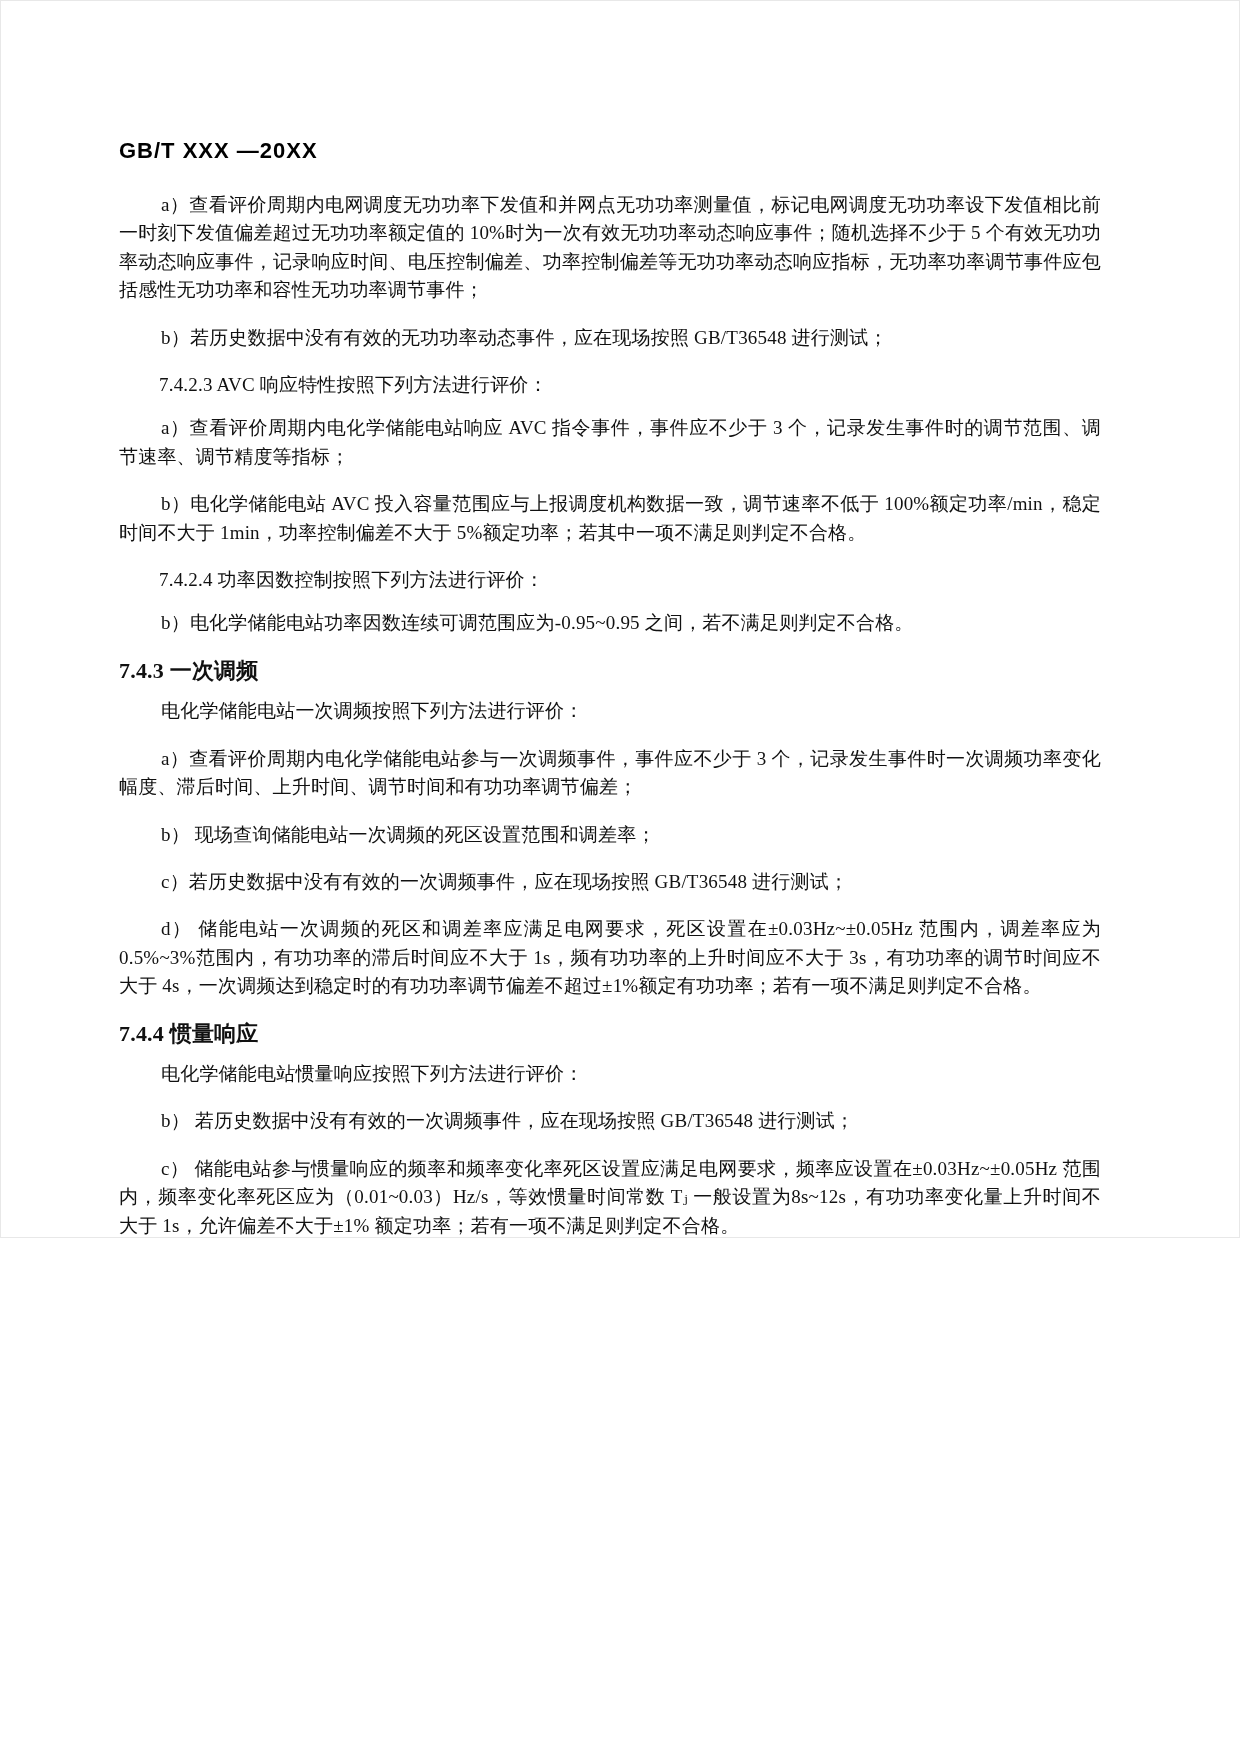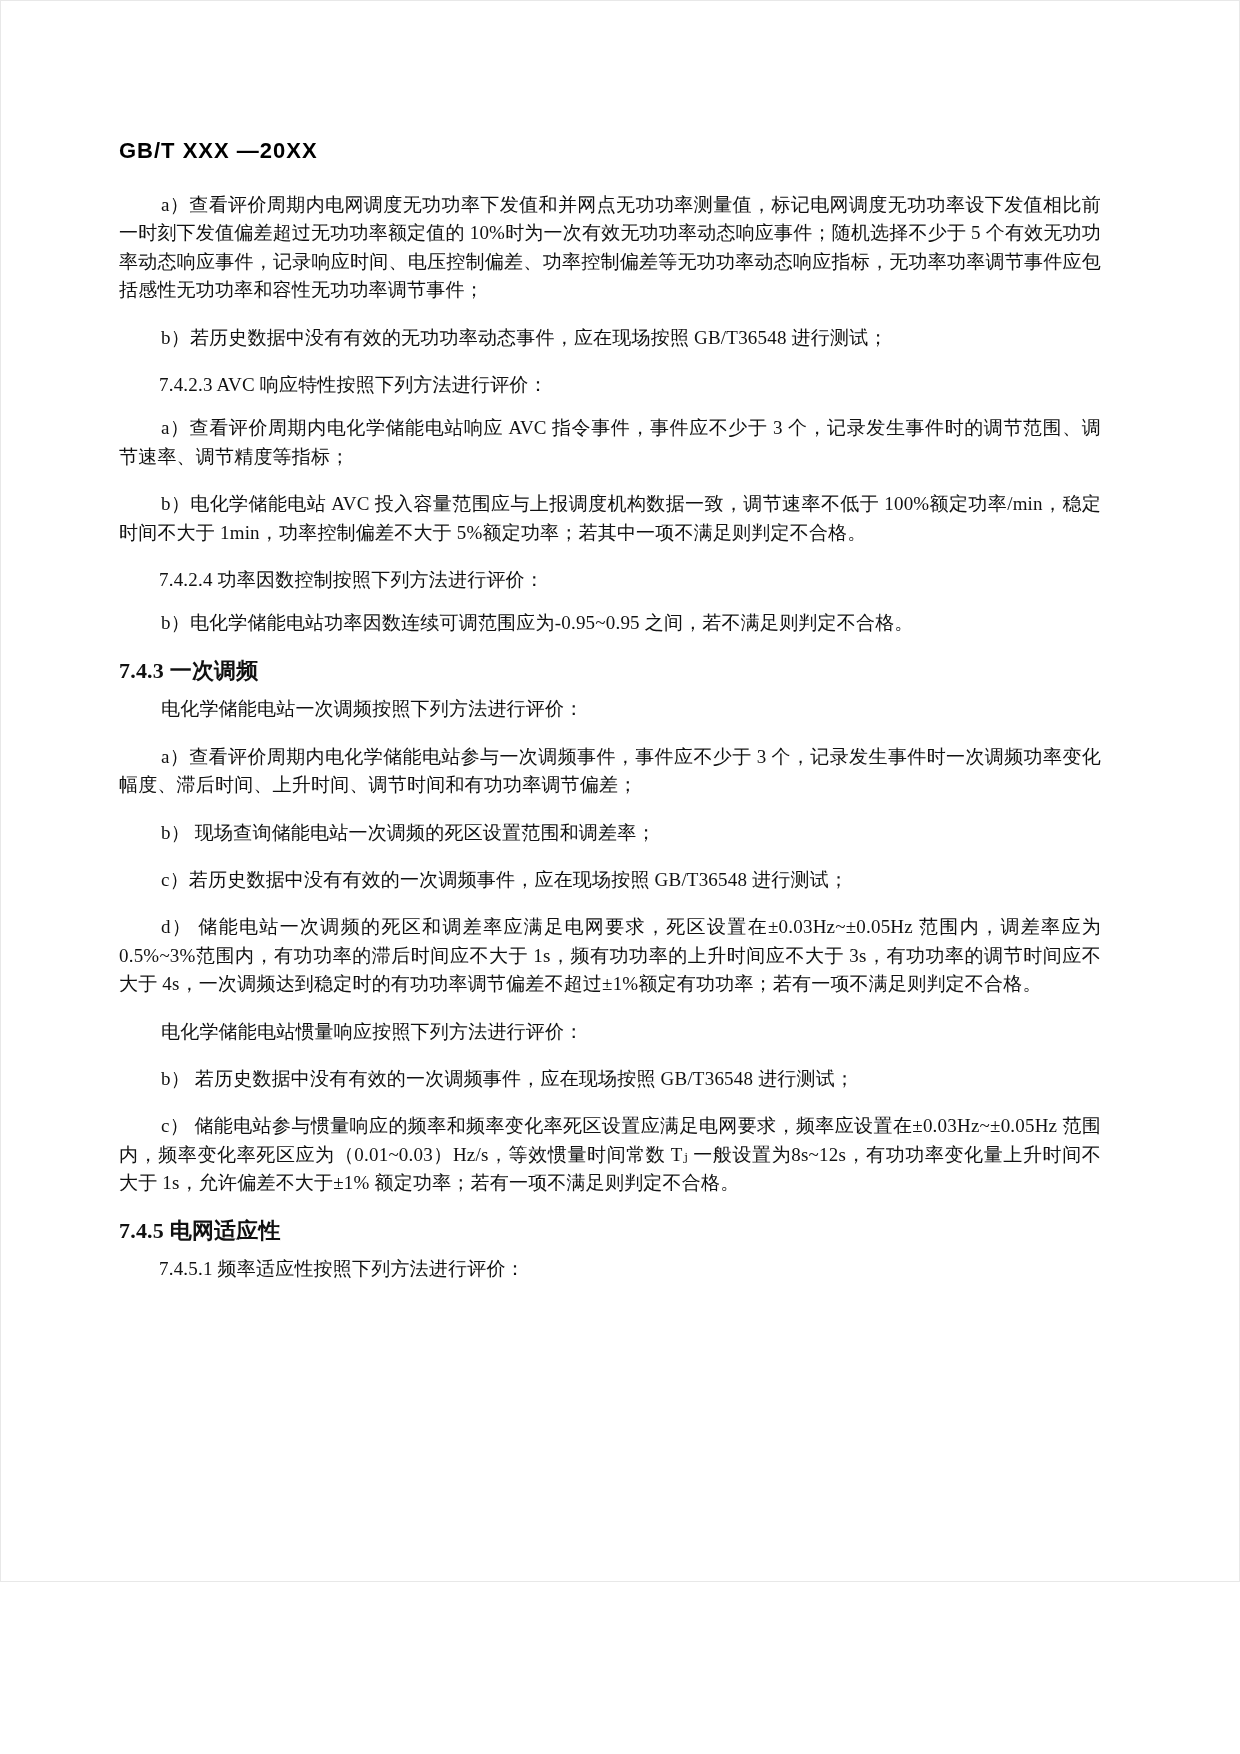--- a/index.html
+++ b/index.html
@@ -3,21 +3,21 @@
 <meta charset="utf-8">
 <style>
   html, body {
     margin: 0;
     padding: 0;
     background: #ffffff;
   }
   .page {
     position: relative;
     width: 1240px;
-    height: 1582px;
+    height: 1238px;
     background: #ffffff;
     box-sizing: border-box;
     border: 1px solid #e8e8e8;
     overflow: hidden;
     color: #111111;
   }
   .content {
     position: absolute;
     left: 118px;
     top: 137px;
@@ -51,21 +51,21 @@
   .body-text p.section {
     text-indent: 0;
     font-size: 22px;
     margin: 0 0 10px 0;
   }
   .sec-num {
     font-family: "Liberation Serif", "DejaVu Serif", serif;
     font-weight: 700;
   }
   .sec-title {
-    font-family: Liberation Serif, serif;
+    font-family: Liberation Mono, monospace;
     font-weight: 700;
   }
   .page-number {
     position: absolute;
     left: 118px;
     top: 1610px;
     font-family: "Liberation Serif", "DejaVu Serif", serif;
     font-size: 20px;
     color: #111111;
   }
@@ -83,20 +83,21 @@
         <p class="item">a）查看评价周期内电化学储能电站响应 AVC 指令事件，事件应不少于 3 个，记录发生事件时的调节范围、调节速率、调节精度等指标；</p>
         <p class="item">b）电化学储能电站 AVC 投入容量范围应与上报调度机构数据一致，调节速率不低于 100%额定功率/min，稳定时间不大于 1min，功率控制偏差不大于 5%额定功率；若其中一项不满足则判定不合格。</p>
         <p class="clause">7.4.2.4 功率因数控制按照下列方法进行评价：</p>
         <p class="item">b）电化学储能电站功率因数连续可调范围应为-0.95~0.95 之间，若不满足则判定不合格。</p>
         <p class="section"><span class="sec-num">7.4.3</span> <span class="sec-title">一次调频</span></p>
         <p class="intro">电化学储能电站一次调频按照下列方法进行评价：</p>
         <p class="item">a）查看评价周期内电化学储能电站参与一次调频事件，事件应不少于 3 个，记录发生事件时一次调频功率变化幅度、滞后时间、上升时间、调节时间和有功功率调节偏差；</p>
         <p class="item">b） 现场查询储能电站一次调频的死区设置范围和调差率；</p>
         <p class="item">c）若历史数据中没有有效的一次调频事件，应在现场按照 GB/T36548 进行测试；</p>
         <p class="item">d） 储能电站一次调频的死区和调差率应满足电网要求，死区设置在±0.03Hz~±0.05Hz 范围内，调差率应为 0.5%~3%范围内，有功功率的滞后时间应不大于 1s，频有功功率的上升时间应不大于 3s，有功功率的调节时间应不大于 4s，一次调频达到稳定时的有功功率调节偏差不超过±1%额定有功功率；若有一项不满足则判定不合格。</p>
+        <p class="section"><span class="sec-num">7.4.4</span> <span class="sec-title">惯量响应</span></p>
         <p class="intro">电化学储能电站惯量响应按照下列方法进行评价：</p>
         <p class="item">b） 若历史数据中没有有效的一次调频事件，应在现场按照 GB/T36548 进行测试；</p>
         <p class="item">c） 储能电站参与惯量响应的频率和频率变化率死区设置应满足电网要求，频率应设置在±0.03Hz~±0.05Hz 范围内，频率变化率死区应为（0.01~0.03）Hz/s，等效惯量时间常数 Tⱼ 一般设置为8s~12s，有功功率变化量上升时间不大于 1s，允许偏差不大于±1% 额定功率；若有一项不满足则判定不合格。</p>
         <p class="section"><span class="sec-num">7.4.5</span> <span class="sec-title">电网适应性</span></p>
         <p class="clause">7.4.5.1 频率适应性按照下列方法进行评价：</p>
       </div>
   </div>
   <div class="page-number">6</div>
 </div>
 

